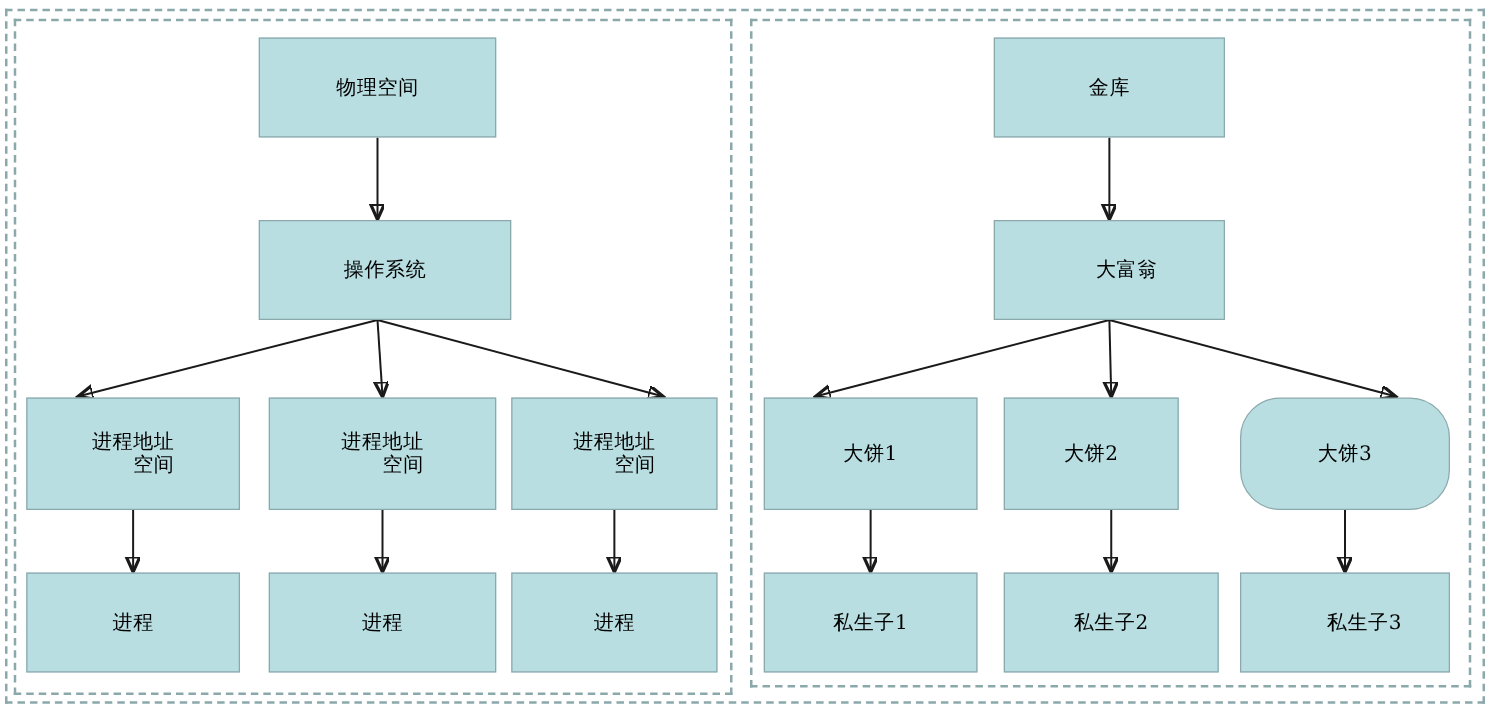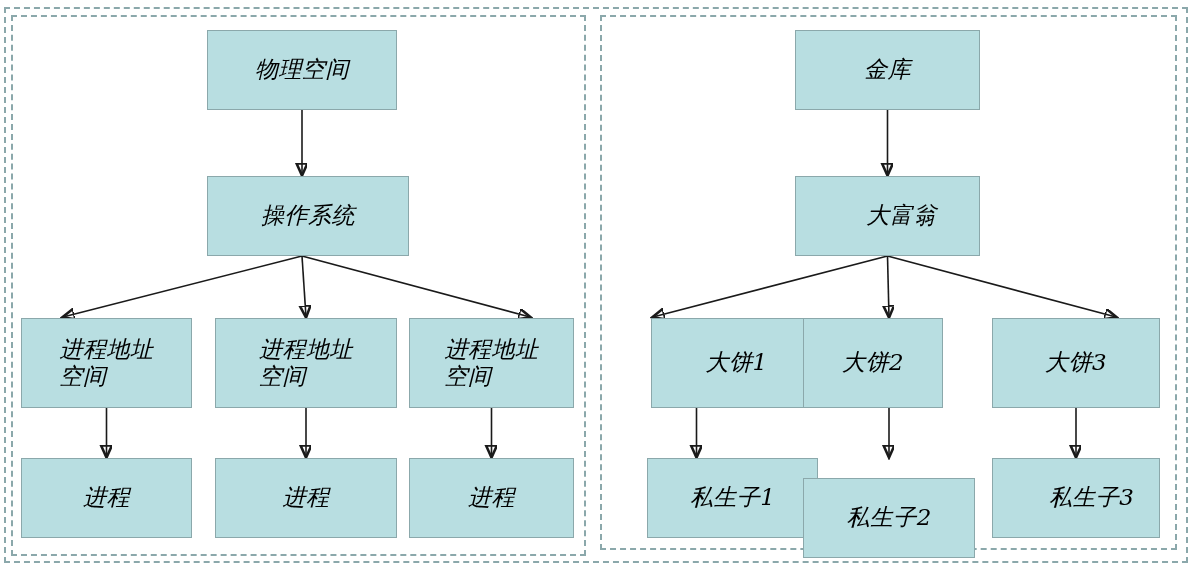--- a/index.html
+++ b/index.html
@@ -32,28 +32,27 @@
 
   
   .node {
     position: absolute;
     box-sizing: border-box;
     background: #b8dee1;
     border: 1.5px solid #8ba8ab;
     display: flex;
     align-items: center;
     justify-content: center;
-    text-align: left;
+    text-align: right;
     color: #000000;
-    font-size: 23px;
+    font-size: 16px;
     line-height: 1.18;
     letter-spacing: 0.5px;
     white-space: pre-line;
     user-select: none;
-    font-style: italic;
   }
 
   
   #edges {
     position: absolute;
     left: 0;
     top: 0;
     width: 1192px;
     height: 568px;
     pointer-events: none;
@@ -100,21 +99,21 @@
 空间</div>
       <div class="node" style="left: 215px; top: 318px; width: 182px; height: 90px;">进程地址
 空间</div>
       <div class="node" style="left: 409px; top: 318px; width: 165px; height: 90px;">进程地址
 空间</div>
       <div class="node" style="left: 21px; top: 458px; width: 171px; height: 80px;">进程</div>
       <div class="node" style="left: 215px; top: 458px; width: 182px; height: 80px;">进程</div>
       <div class="node" style="left: 409px; top: 458px; width: 165px; height: 80px;">进程</div>
       <div class="node" style="left: 795px; top: 30px; width: 185px; height: 80px;">金库</div>
       <div class="node" style="left: 795px; top: 176px; width: 185px; height: 80px; padding-left: 28px;">大富翁</div>
-      <div class="node" style="left: 611px; top: 318px; width: 171px; height: 90px; margin-left: 40px;">大饼1</div>
+      <div class="node" style="left: 611px; top: 318px; width: 171px; height: 90px;">大饼1</div>
       <div class="node" style="left: 803px; top: 318px; width: 140px; height: 90px;">大饼2</div>
-      <div class="node" style="left: 992px; top: 318px; width: 168px; height: 90px;">大饼3</div>
-      <div class="node" style="left: 647px; top: 458px; width: 171px; height: 80px;">私生子1</div>
-      <div class="node" style="left: 803px; top: 458px; width: 172px; height: 80px; margin-top: 20px;">私生子2</div>
+      <div class="node" style="left: 992px; top: 318px; width: 168px; height: 90px; border-radius: 32px;">大饼3</div>
+      <div class="node" style="left: 611px; top: 458px; width: 171px; height: 80px;">私生子1</div>
+      <div class="node" style="left: 803px; top: 458px; width: 172px; height: 80px;">私生子2</div>
       <div class="node" style="left: 992px; top: 458px; width: 168px; height: 80px; padding-left: 31px;">私生子3</div>
     </div>
 
 </div>
 
 </body></html>

